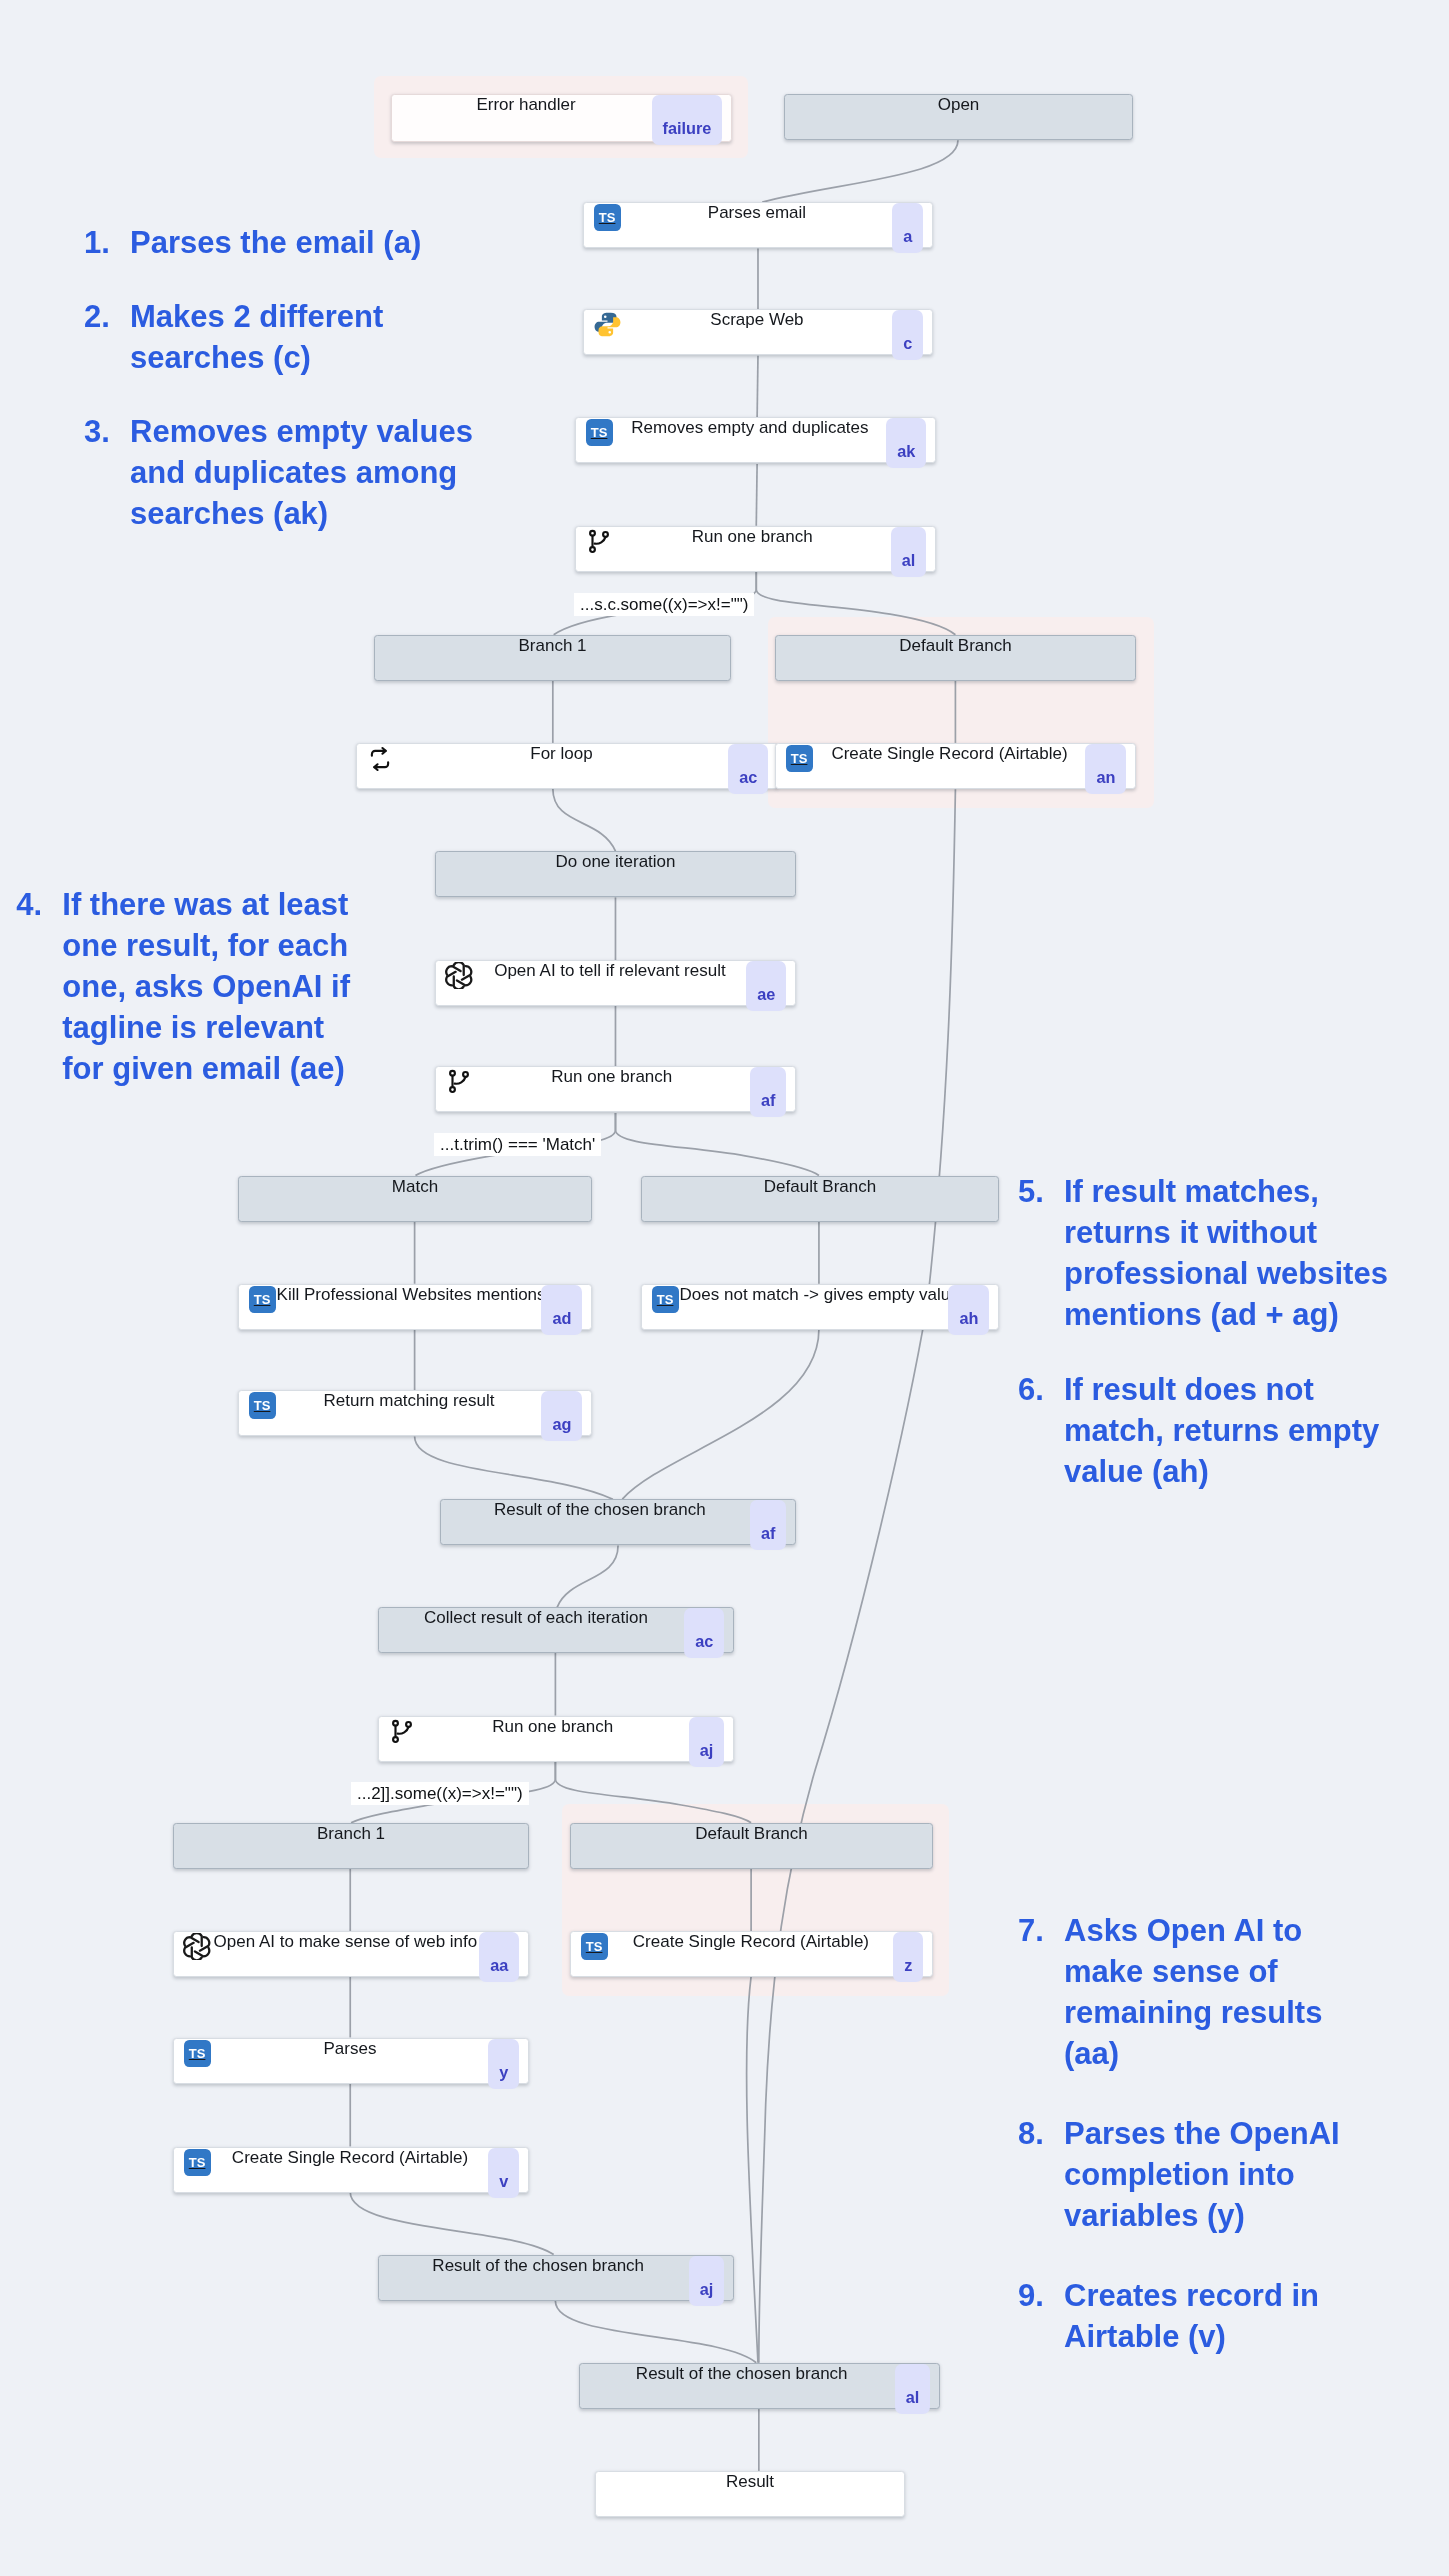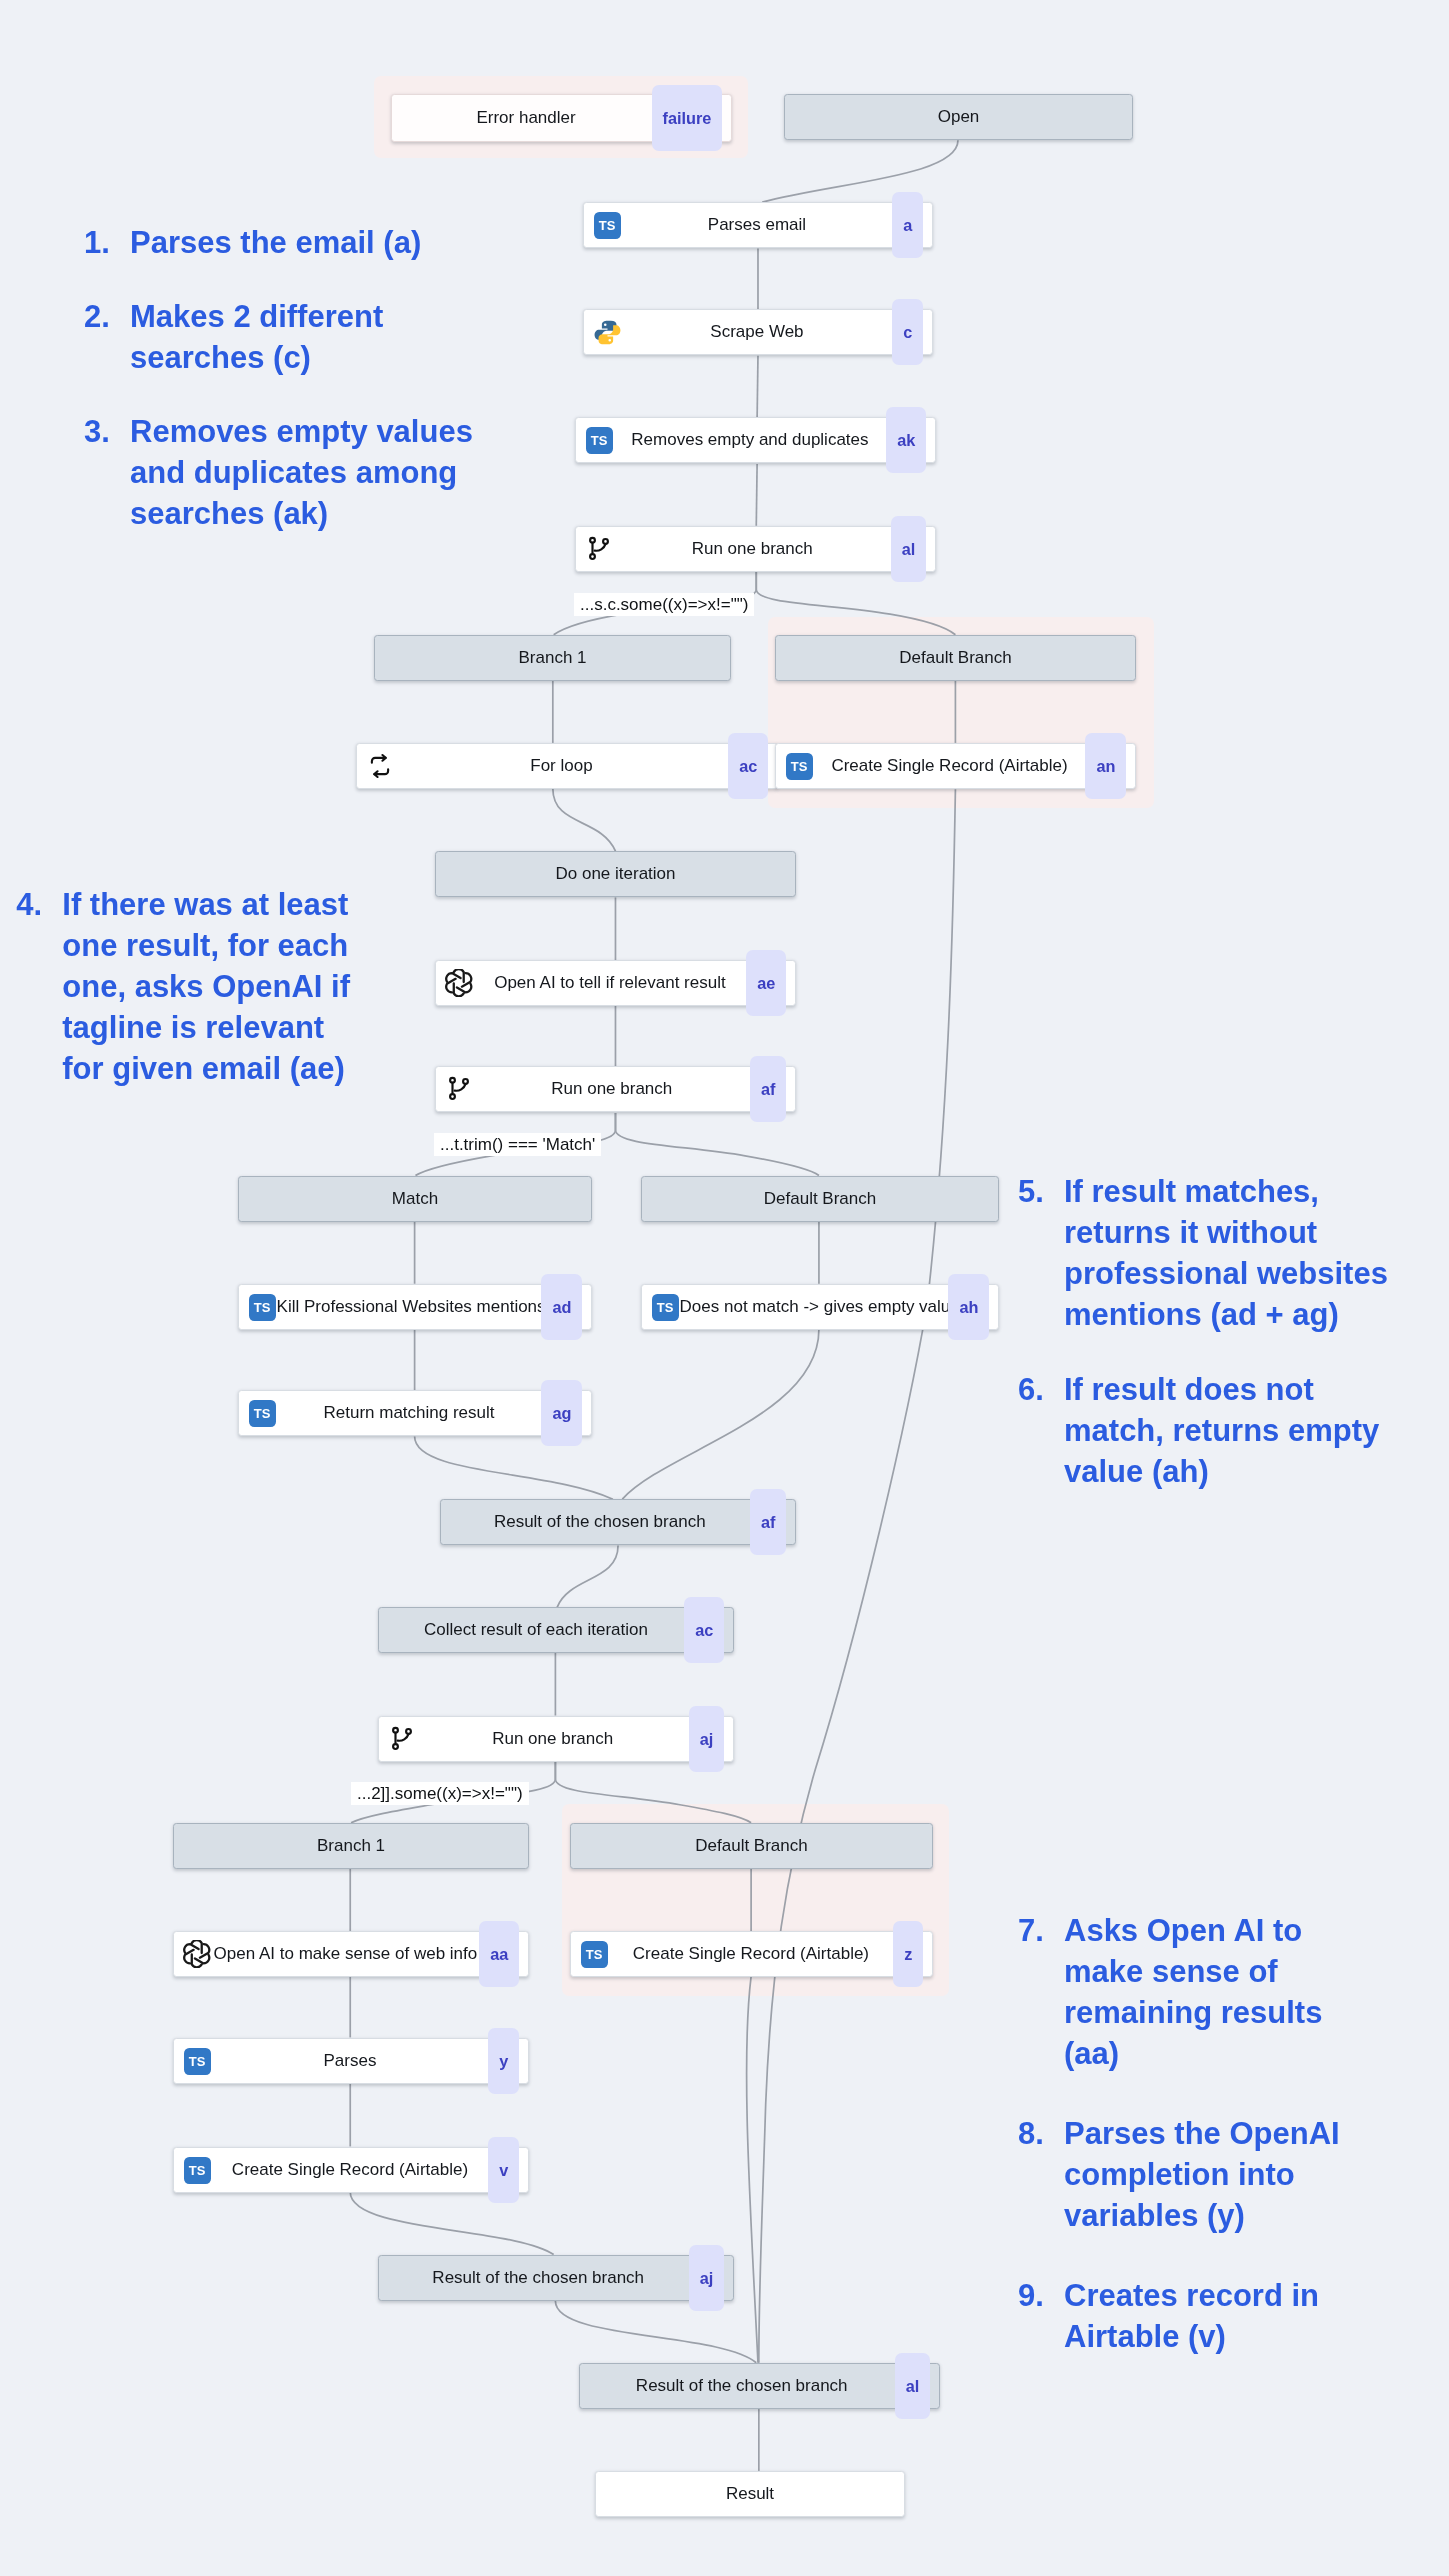--- a/index.html
+++ b/index.html
@@ -6,35 +6,35 @@
   body{
     width:1449px;height:2576px;position:relative;
     background:#eef1f6;
     font-family:"Liberation Sans",sans-serif;
     overflow:hidden;
   }
   .halo{position:absolute;background:#f8eeee;border-radius:6.9px;z-index:0;}
   svg.wires{position:absolute;left:0;top:0;z-index:1;}
   .node{
     position:absolute;z-index:2;box-sizing:border-box;
-    height:46px;display:flex;align-items:center;
+    height:46px;display:flex;
     padding:0 8.6px;border-radius:3.4px;
     font-size:17px;color:#15181d;
     box-shadow:0 1.7px 3.4px rgba(35,48,63,.22);
   }
   .card{background:#ffffff;border:0.9px solid #d8dde3;}
   .header{background:#d8dfe6;border:0.9px solid #a8b3be;}
   .errorcard{background:#fffdfd;border:0.9px solid #e6dada;}
   .node .label{flex:1;text-align:center;white-space:nowrap;overflow:hidden;}
   .badge{
     background:#dde0fb;color:#3c40c1;font-weight:bold;
     font-size:16.3px;line-height:1;padding:25px 11px;border-radius:6.9px;
     white-space:nowrap;
   }
-  .icon{width:29px;height:29px;flex:none;display:flex;align-items:center;justify-content:center;}
+  .icon{width:29px;height:29px;flex:none;display:flex;align-items:center;justify-content:center;text-decoration:underline;}
   .ts-box{
     width:27px;height:27px;border-radius:5.2px;background:#3178c6;
     color:#fff;font-weight:bold;font-size:13px;
     display:flex;align-items:center;justify-content:center;
   }
   .cond{
     position:absolute;z-index:2;background:#ffffff;
     font-size:17px;color:#0f1215;padding:1.7px 6px;white-space:nowrap;
   }
   .ann{position:absolute;z-index:2;color:#2b5ce0;font-size:31px;line-height:41px;font-weight:bold;display:flex;flex-direction:column;}

